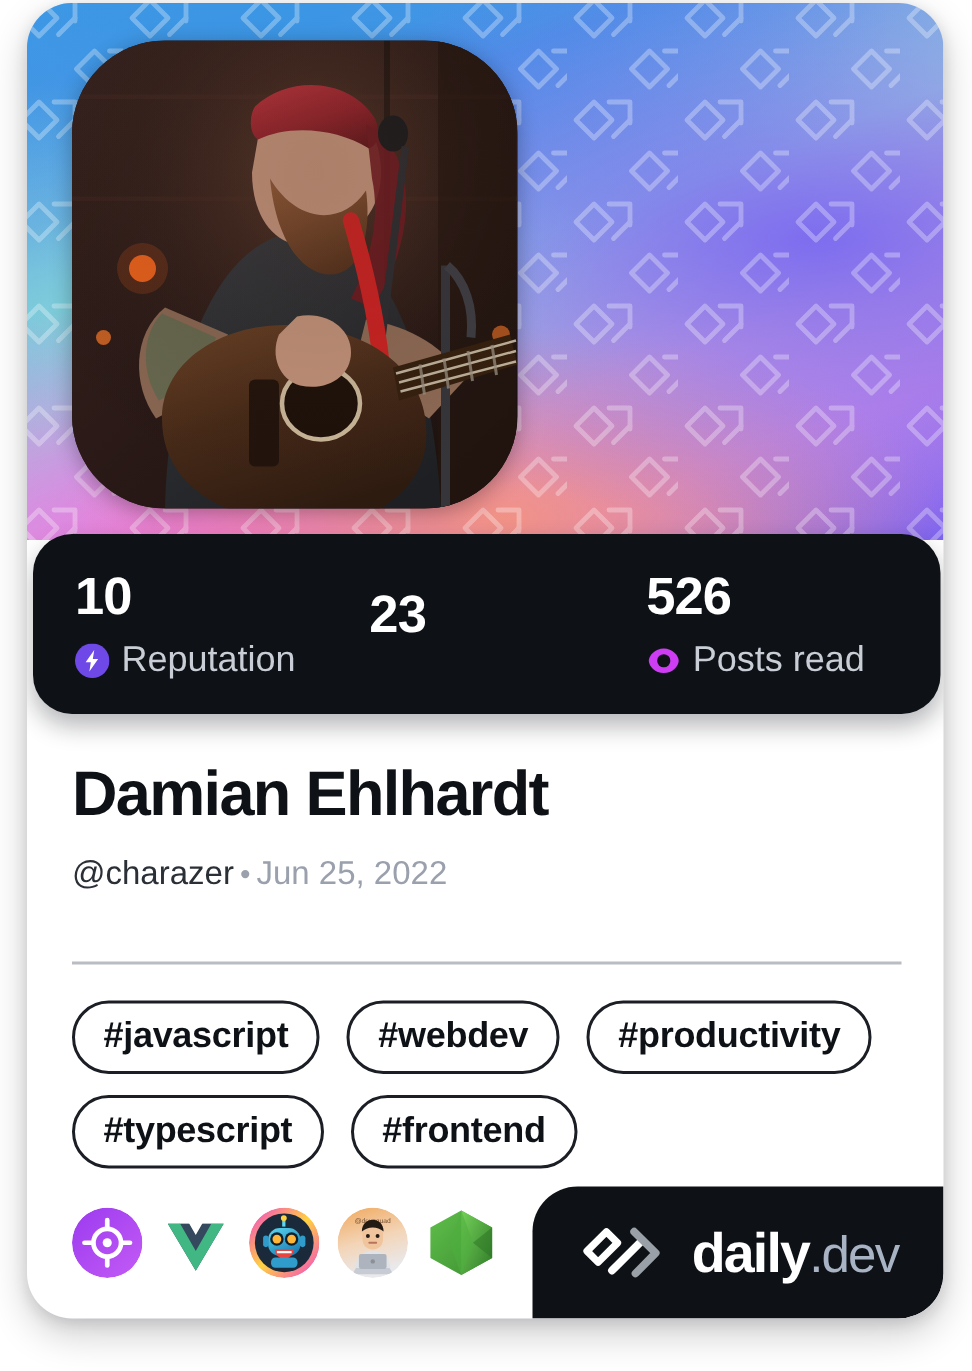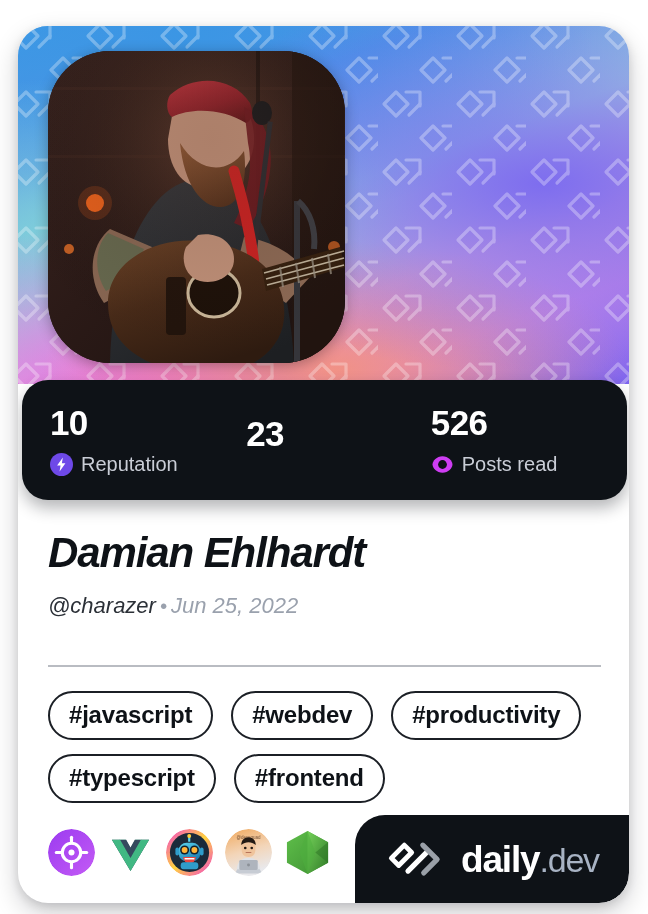--- a/index.html
+++ b/index.html
@@ -18,21 +18,21 @@
     position: relative;
     width: 648px;
     height: 914px;
     background: #ffffff;
   }
 
   
   .devcard {
     position: absolute;
     left: 18px;
-    top: 26px;
+    top: 2px;
     width: 611px;
     height: 877px;
     background: #ffffff;
     border-radius: 30px;
     box-shadow: 0 10px 26px rgba(10, 12, 20, 0.20),
                 0 3px 10px rgba(10, 12, 20, 0.12);
     overflow: hidden;
   }
 
   
@@ -90,29 +90,29 @@
   .stat-value {
     font-size: 35px;
     font-weight: 700;
     color: #ffffff;
     letter-spacing: -0.6px;
     line-height: 1;
     margin-bottom: 13px;
   }
   .stat-label-row { display: flex; align-items: center; gap: 8px; }
   .stat-label {
-    font-size: 20px;
+    font-size: 24px;
     color: #c9cdd6;
     line-height: 1;
     white-space: nowrap;
   }
   .stat-icon { width: 23px; height: 23px; flex: 0 0 23px; display:block; }
 
   
-  .identity { position: absolute; left: 30px; top: 505px; width: 560px; font-style: italic; }
+  .identity { position: absolute; left: 30px; top: 505px; width: 560px; }
   .display-name {
     font-size: 42px;
     font-weight: 700;
     color: #0e1217;
     letter-spacing: -1.1px;
     line-height: 1.05;
   }
   .meta-row {
     margin-top: 20px;
     display: flex;

